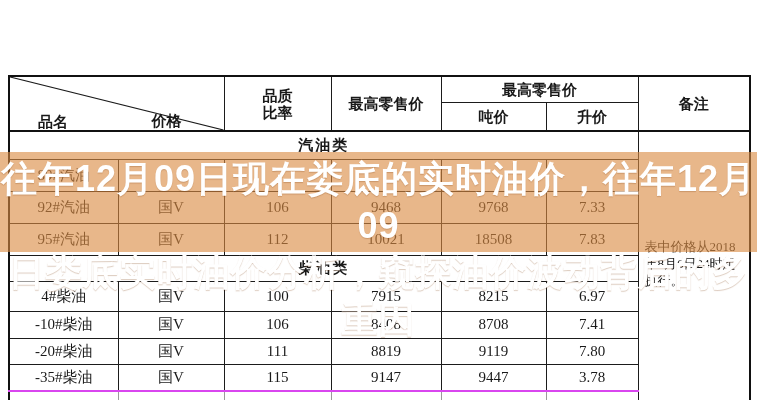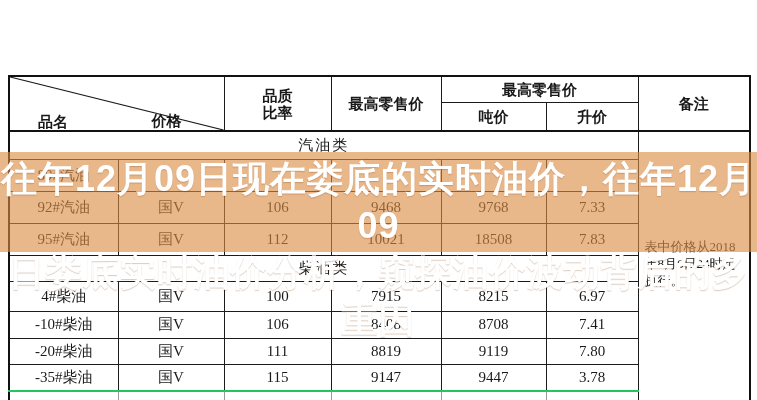--- a/index.html
+++ b/index.html
@@ -24,26 +24,26 @@
 
   tr.hA td, tr.hB td { font-family:"Liberation Sans", sans-serif;
                        font-weight:bold; font-size:15px; line-height:17px; }
   td.hbot { border-bottom:2px solid #111; }
 
   td.diag { position:relative; }
   td.diag svg { position:absolute; left:0; top:0; width:100%; height:100%; }
   .corner-top { position:absolute; top:4px; right:42px;margin-top:31px; }
   .corner-bottom { position:absolute; bottom:0; left:28px; }
 
-  td.section { font-weight:normal; letter-spacing:2px; }
+  td.section { font-weight:bold; letter-spacing:2px; }
 
   td.remark-cell { vertical-align:top; text-align:left;
                    padding:106px 4px 0 6px; font-size:13px; line-height:17px; }
 
-  tr.r35 td { border-bottom:2px solid #22c55e; }
+  tr.r35 td { border-bottom:2px solid #d946ef; }
   tr.cut td { border-left:1px solid #9a9a9a; border-right:1px solid #9a9a9a;
               border-bottom:none; }
 
   .overlay { position:absolute; left:0; top:152px; width:757px; height:100px;
              box-sizing:border-box; padding-top:3px; z-index:5;
              background:rgba(218,138,66,0.62);
              color:#ffffff; font-weight:bold; font-size:36px; line-height:47px;
              text-align:center; letter-spacing:1px;
              font-family:"Liberation Sans", sans-serif;
              text-shadow:0 1px 1px rgba(130,70,20,0.28); }

